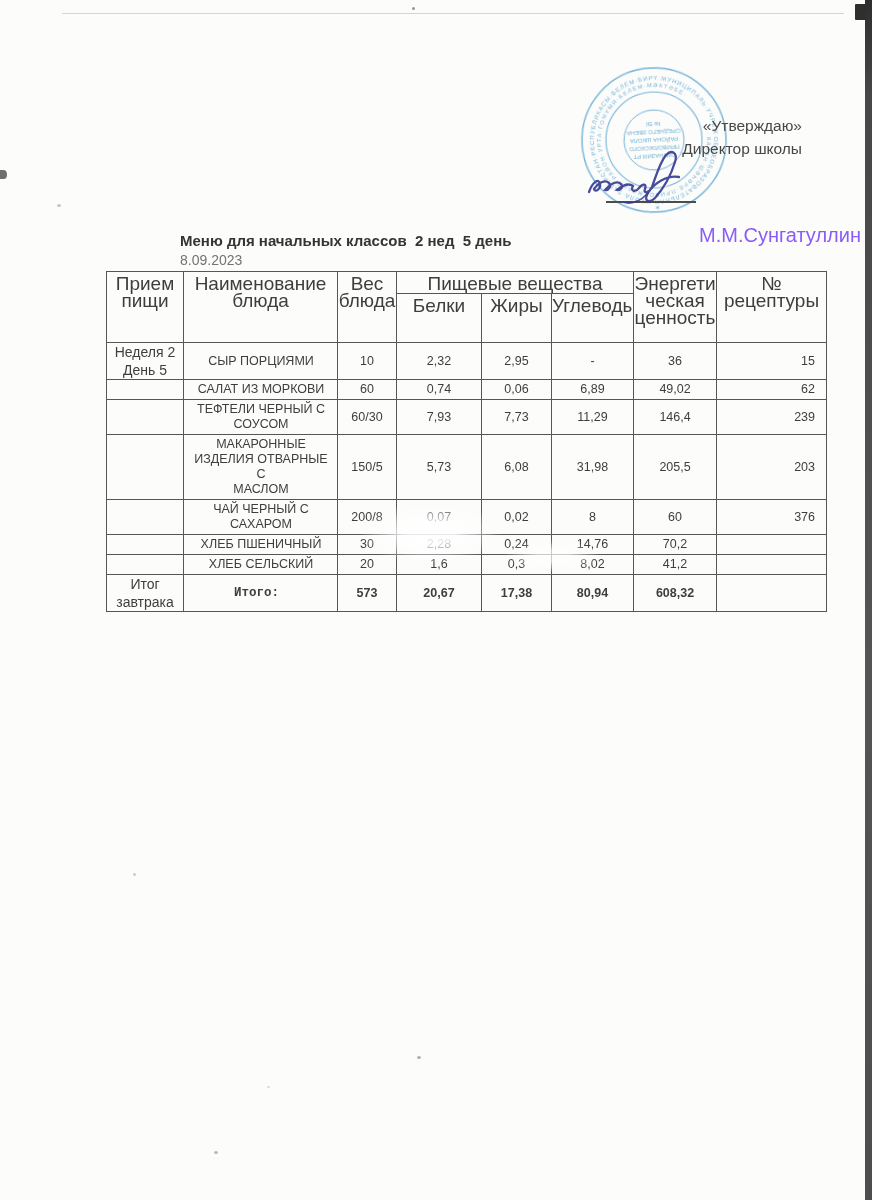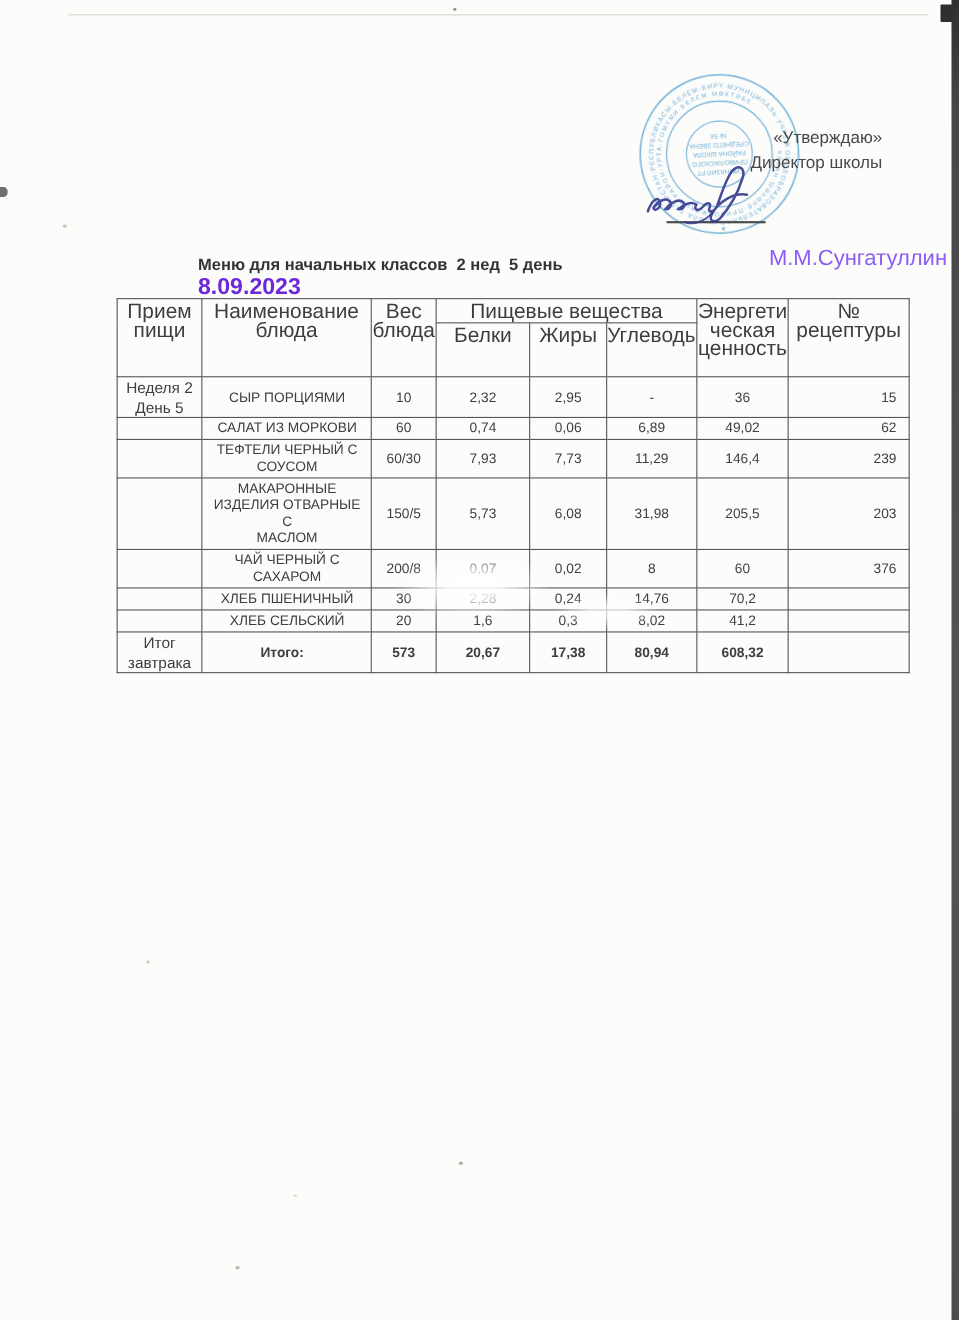--- a/index.html
+++ b/index.html
@@ -28,37 +28,37 @@
   .approval{position:absolute;left:596px;top:114px;width:206px;text-align:right;z-index:3;
     font-size:15.5px;line-height:23px;color:#474747;}
   .sig-underline{position:absolute;left:606px;top:186px;width:90px;height:15px;
     border-bottom:2px solid #4c4c4c;z-index:2;}
   .sig-name{position:absolute;left:699px;top:184px;font-size:20px;color:#8b5cf6;z-index:3;margin-top:40px;}
   .sig-scrawl{position:absolute;left:582px;top:146px;width:122px;height:64px;z-index:4;}
 
   
   .title-block{position:absolute;left:180px;top:231px;width:600px;text-align:left;z-index:2;}
   .title-line{font-weight:bold;font-size:15px;color:#343434;line-height:19px;}
-  .title-date{font-weight:bold;font-size:21px;color:#6d28d9;line-height:19px;margin-top:1px;}
+  .title-date{font-weight:normal;font-size:14px;color:#737373;line-height:19px;margin-top:1px;}
 
   
   table.menu{position:absolute;left:106px;top:271px;width:720px;z-index:4;
     border-collapse:collapse;table-layout:fixed;}
   table.menu th, table.menu td{
     border:1px solid #565656;padding:0;overflow:hidden;
     font-weight:normal;color:#3e3e3e;
   }
   table.menu thead th{font-size:19px;line-height:17px;vertical-align:top;padding-top:3px;text-align:center;}
   table.menu tbody td{font-size:12.5px;line-height:15px;vertical-align:middle;text-align:center;}
   td.c-meal{font-size:14px !important;line-height:18px !important;text-align:center;}
   td.c-dish{text-align:center;padding:2px 4px 2px 5px !important;}
   td.c-recipe{text-align:right !important;padding-right:11px !important;}
   tr.totals td{font-weight:bold;}
   tr.totals td.c-meal{font-weight:normal;}
-  td.c-totlabel{text-align:left;padding-right:8px !important;font-weight:bold;}
+  td.c-totlabel{text-align:left;padding-right:8px !important;font-weight:bold;font-family:Liberation Mono, monospace;}
 </style>
 </head>
 <body>
 
 <div class="page">
 
   <div class="scan-topline"></div>
   <div class="scan-rightstrip"></div>
   <div class="scan-cornermark"></div>
   <div class="speck" style="left:412px;top:7px;width:3px;height:3px;background:#9a968f;"></div>

